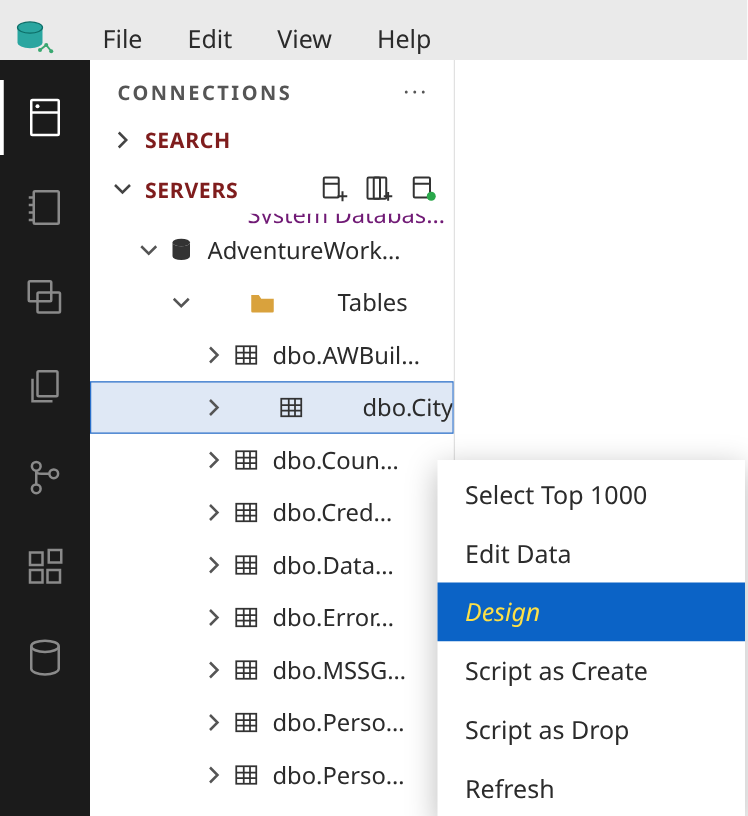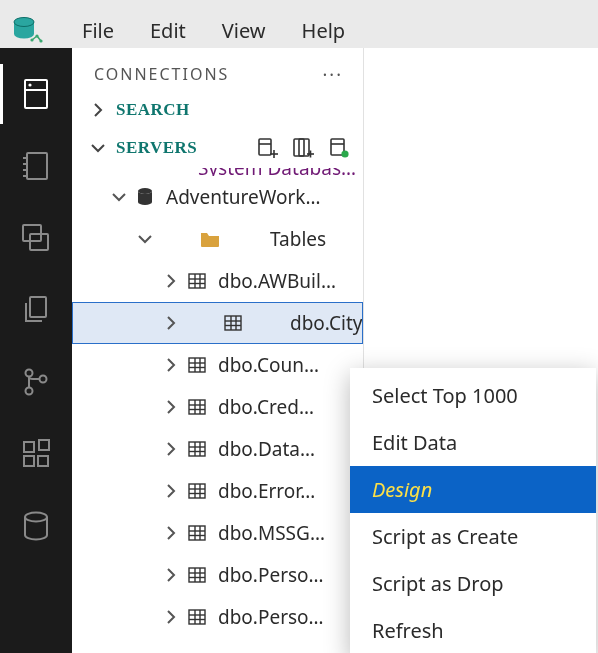--- a/index.html
+++ b/index.html
@@ -16,26 +16,26 @@
     .activity-bar { width: 72px; background: #1b1b1b; display: flex; flex-direction: column; align-items: center; padding-top: 10px; }
     .activity-item { width: 72px; height: 72px; display: flex; align-items: center; justify-content: center; position: relative; }
     .activity-item.active::before { content: ""; position: absolute; left: 0; top: 6px; bottom: 6px; width: 3px; background: #fff; }
     .activity-item svg { width: 34px; height: 34px; }
     .activity-item.active svg { stroke: #fff; fill: none; }
     .activity-item svg { stroke: #8a8a8a; fill: none; }
 
     
     .side-panel { width: 292px; background: #fff; border-right: 1px solid #e1e1e1; display: flex; flex-direction: column; }
     .panel-header { display: flex; align-items: center; justify-content: space-between; padding: 14px 20px 6px 22px; }
-    .panel-title { font-size: 16px; letter-spacing: 2px; color: #555; font-weight: 400; }
+    .panel-title { font-size: 16px; letter-spacing: 2px; color: #555; font-weight: 700; }
     .panel-more { color: #555; font-size: 18px; letter-spacing: 2px; cursor: default; }
 
     .section-header { display: flex; align-items: center; padding: 8px 12px 8px 18px; }
     .section-header .chev { margin-right: 10px; }
-    .section-label { font-size: 17px; font-weight: 700; letter-spacing: 0.5px; color: #0f766e; font-family: Liberation Serif, serif; }
+    .section-label { font-size: 17px; font-weight: 700; letter-spacing: 0.5px; color: #7f1d1d; }
     .section-toolbar { margin-left: auto; display: flex; gap: 12px; }
     .mini-icon { width: 24px; height: 24px; display: flex; align-items: center; justify-content: center; }
 
     .tree { flex: 1; overflow: hidden; font-size: 19px; color: #2b2b2b; }
     .tree-row { height: 42px; display: flex; align-items: center; white-space: nowrap; overflow: hidden; }
     .tree-row .chev { width: 22px; display: inline-flex; justify-content: center; margin-right: 2px; }
     .tree-row .node-icon { width: 26px; display: inline-flex; justify-content: center; margin-right: 8px; }
     .tree-row.selected { background: #dfe8f5; outline: 1px solid #2a6fc9; outline-offset: -1px; gap: 36px; }
     .tree-label { overflow: hidden; text-overflow: ellipsis; }
 

